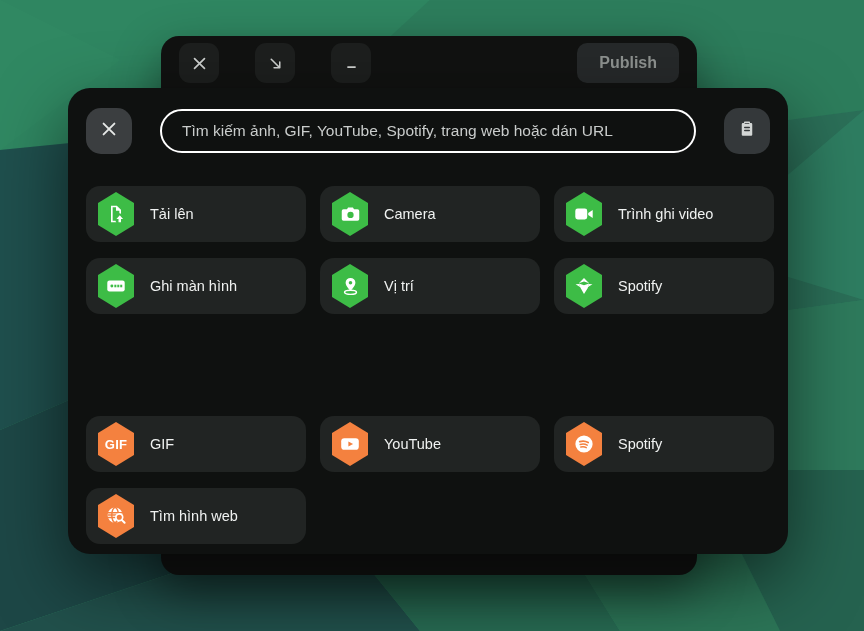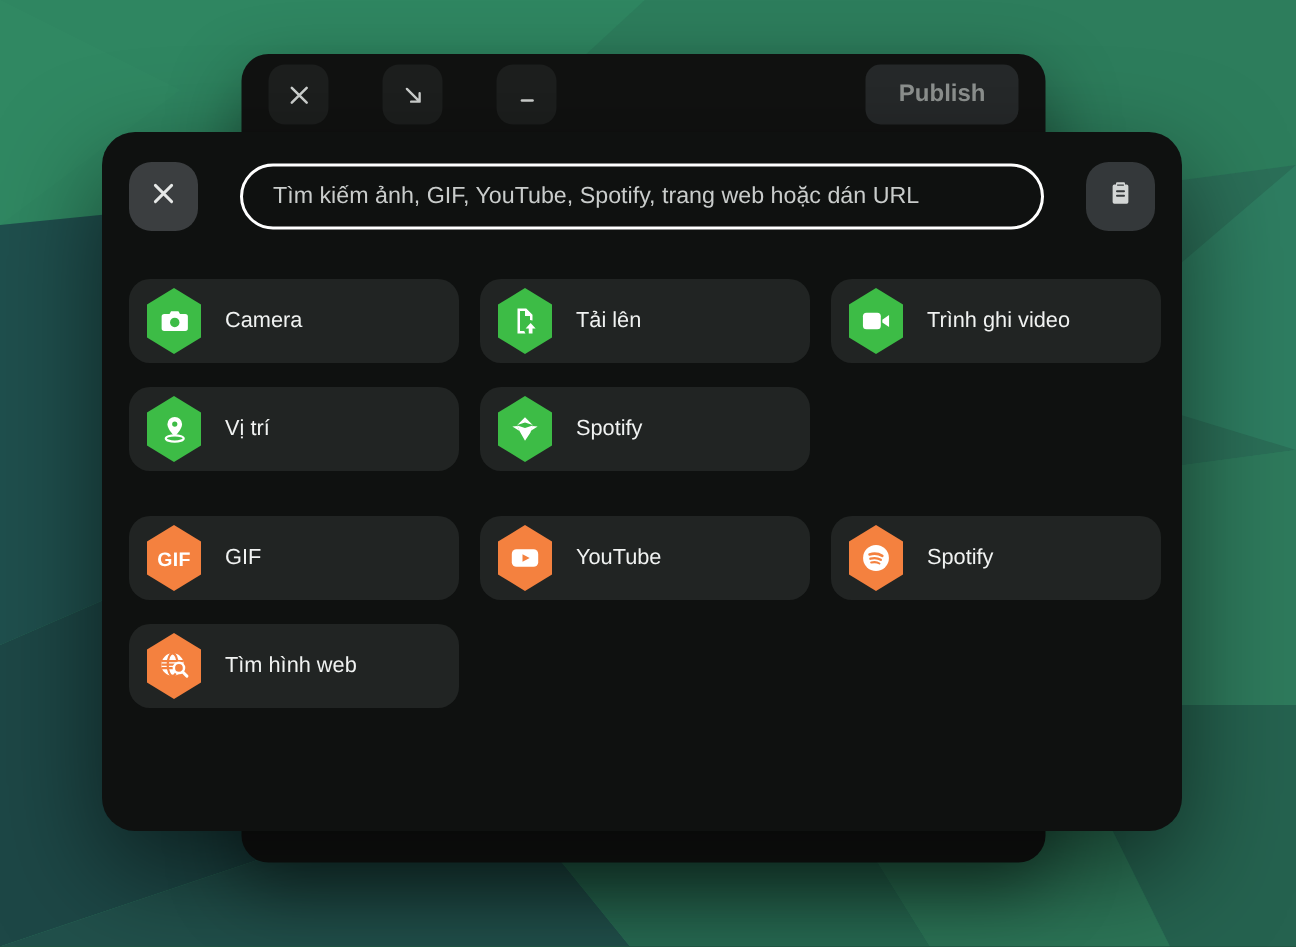--- a/index.html
+++ b/index.html
@@ -204,49 +204,61 @@
           <rect x="8" y="13" width="8" height="1.9" rx=".9" fill="#34383a"></rect>
         </svg>
       </span>
     </div>
   </div>
 
   <div class="group group-green">
 
     <div class="tile">
       <span class="hexicon green">
+        <svg width="20" height="20" viewBox="0 0 24 24" fill="currentColor">
+          <path d="M6 2h7l5 5v4.6a4.6 4.6 0 0 0-2-.5V8h-4V4H8v16h3.4c.2.75.55 1.43 1.02 2H6V2z"></path>
+          <path d="M16.5 13.5 20.5 18H18v4h-3v-4h-2.5l4-4.5z"></path>
+        </svg>
+      </span>
+      <span class="tile-label">Tải lên</span>
+    </div>
+
+    <div class="tile">
+      <span class="hexicon green">
         <svg width="21" height="21" viewBox="0 0 24 24" fill="currentColor">
           <path d="M9.2 4h5.6l1.2 2H20a2 2 0 0 1 2 2v9a2 2 0 0 1-2 2H4a2 2 0 0 1-2-2V8a2 2 0 0 1 2-2h4l1.2-2z"></path>
           <circle cx="12" cy="12.5" r="3.6" fill="#3dbc46"></circle>
         </svg>
       </span>
       <span class="tile-label">Camera</span>
     </div>
 
     <div class="tile">
       <span class="hexicon green">
-        <svg width="20" height="20" viewBox="0 0 24 24" fill="currentColor">
-          <path d="M6 2h7l5 5v4.6a4.6 4.6 0 0 0-2-.5V8h-4V4H8v16h3.4c.2.75.55 1.43 1.02 2H6V2z"></path>
-          <path d="M16.5 13.5 20.5 18H18v4h-3v-4h-2.5l4-4.5z"></path>
-        </svg>
-      </span>
-      <span class="tile-label">Tải lên</span>
-    </div>
-
-    <div class="tile">
-      <span class="hexicon green">
         <svg width="22" height="22" viewBox="0 0 24 24" fill="currentColor">
           <rect x="2.5" y="6" width="13" height="12" rx="2.6"></rect>
           <path d="M16.6 11 21.5 7.6v8.8L16.6 13z"></path>
         </svg>
       </span>
       <span class="tile-label">Trình ghi video</span>
     </div>
 
 
+    <div class="tile">
+      <span class="hexicon green">
+        <svg width="22" height="22" viewBox="0 0 24 24" fill="currentColor">
+          <rect x="2.5" y="6" width="19" height="12" rx="2.4"></rect>
+          <circle cx="7.5" cy="12" r="1.6" fill="#3dbc46"></circle>
+          <rect x="10.2" y="10.6" width="2.2" height="2.8" fill="#3dbc46"></rect>
+          <rect x="13.4" y="10.6" width="2.2" height="2.8" fill="#3dbc46"></rect>
+          <rect x="16.6" y="10.6" width="2.2" height="2.8" fill="#3dbc46"></rect>
+        </svg>
+      </span>
+      <span class="tile-label">Ghi màn hình</span>
+    </div>
 
     <div class="tile">
       <span class="hexicon green">
         <svg width="21" height="21" viewBox="0 0 24 24" fill="currentColor">
           <path d="M12 2.2a5.6 5.6 0 0 1 5.6 5.6c0 4-5.6 9.2-5.6 9.2S6.4 11.8 6.4 7.8A5.6 5.6 0 0 1 12 2.2z"></path>
           <circle cx="12" cy="7.7" r="2" fill="#3dbc46"></circle>
           <ellipse cx="12" cy="18.6" rx="6.8" ry="2.4" fill="none" stroke="currentColor" stroke-width="1.7"></ellipse>
         </svg>
       </span>
       <span class="tile-label">Vị trí</span>

